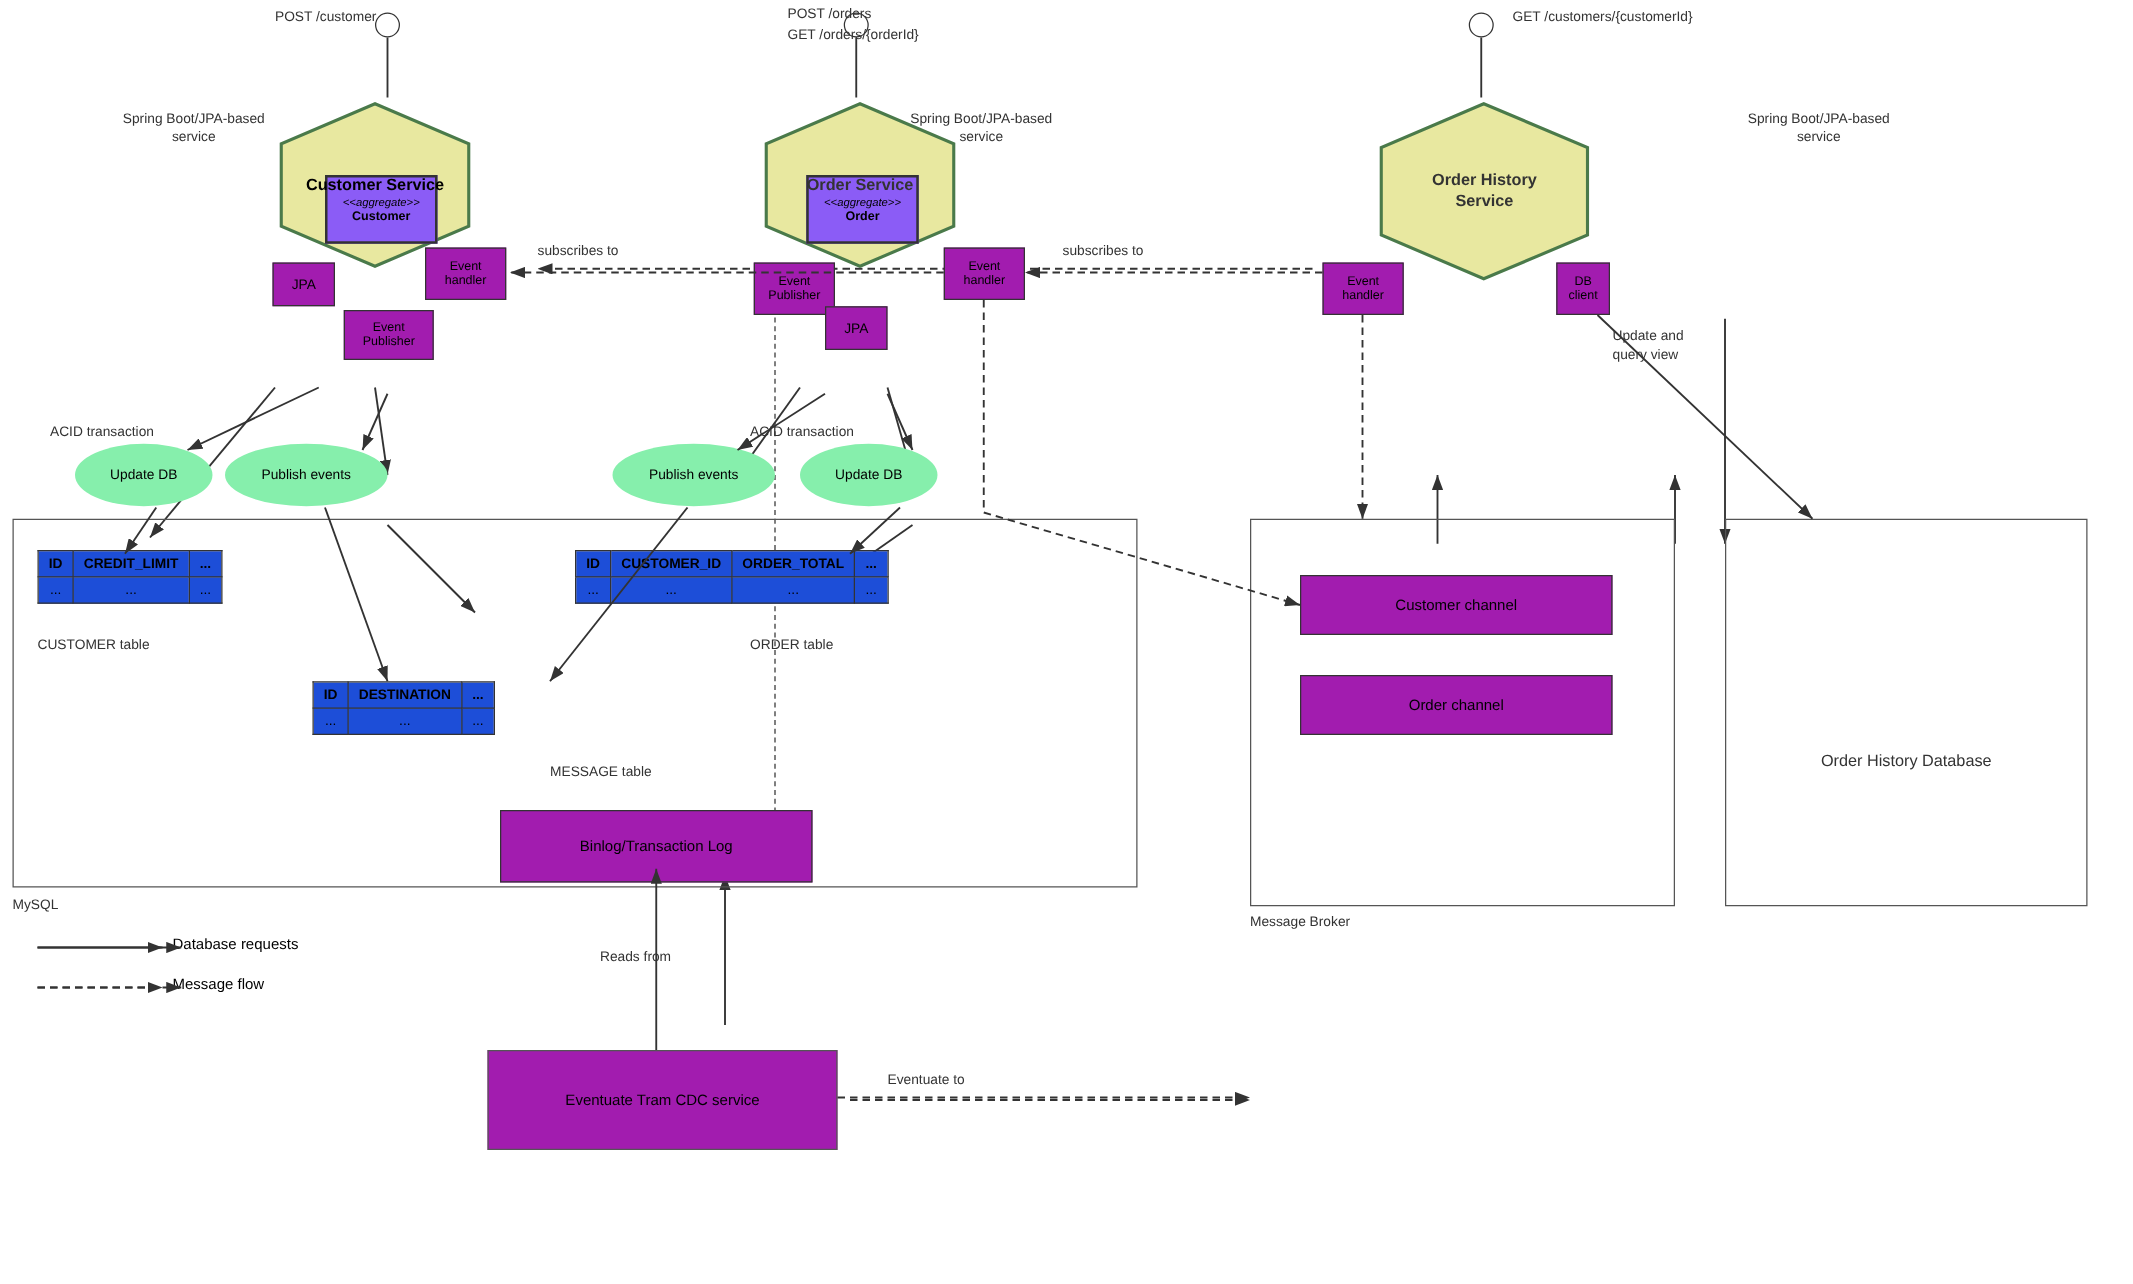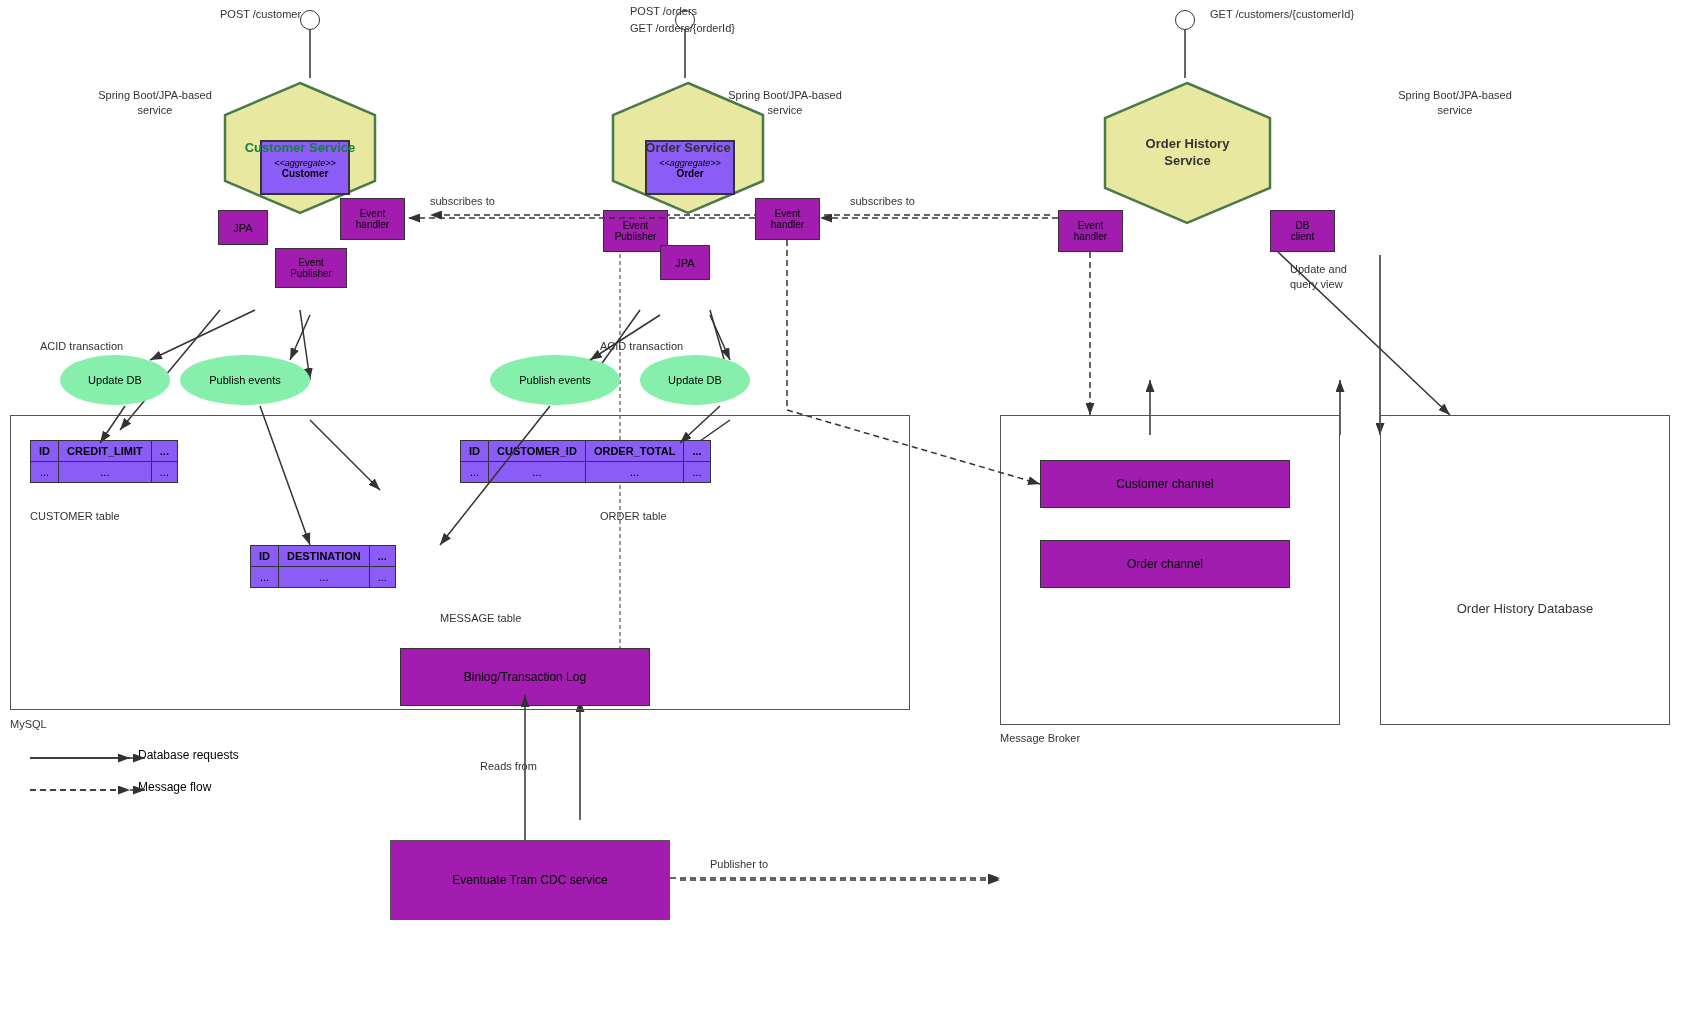--- a/index.html
+++ b/index.html
@@ -53,21 +53,21 @@
     }
     
     .db-table {
       position: absolute;
       border-collapse: collapse;
     }
     .db-table td, .db-table th {
       border: 1px solid #333;
       padding: 4px 8px;
       text-align: center;
-      background: #8b5cf6;
+      background: #1d4ed8;
       font-size: 11px;
     }
     
     .ellipse {
       position: absolute;
       border-radius: 50%;
       background: #86efac;
       display: flex;
       align-items: center;
       justify-content: center;
@@ -177,21 +177,21 @@
 <div class="label" style="left:1210px;top:8px;">GET /customers/{customerId}</div>
 
 <div class="label" style="left:90px;top:88px;text-align:center;width:130px;line-height:1.4;">Spring Boot/JPA-based<br>service</div>
 <div class="label" style="left:720px;top:88px;text-align:center;width:130px;line-height:1.4;">Spring Boot/JPA-based<br>service</div>
 <div class="label" style="left:1390px;top:88px;text-align:center;width:130px;line-height:1.4;">Spring Boot/JPA-based<br>service</div>
 
 <div class="hexagon" style="left:220px;top:78px;width:160px;height:140px;">
   <svg viewBox="0 0 160 140" width="160" height="140">
     <polygon points="80,5 155,37 155,103 80,135 5,103 5,37" fill="#e8e8a0" stroke="#4a7a4a" stroke-width="2.5"></polygon>
   </svg>
-  <span class="hex-label" style="color:#15803d;font-size:13px;font-weight:bold;">Customer Service</span>
+  <span class="hex-label" style="color:#000000;font-size:13px;font-weight:bold;">Customer Service</span>
 </div>
 
 <div class="box box-blue" style="left:260px;top:140px;width:90px;height:55px;font-size:10px;">
   <div><span style="font-style:italic;font-size:9px;">&lt;&lt;aggregate&gt;&gt;</span><br><strong>Customer</strong></div>
 </div>
 
 <div class="box" style="left:218px;top:210px;width:50px;height:35px;font-size:11px;">
   <span>JPA</span>
 </div>
 
@@ -230,21 +230,21 @@
   <svg viewBox="0 0 175 150" width="175" height="150">
     <polygon points="87,5 170,40 170,110 87,145 5,110 5,40" fill="#e8e8a0" stroke="#4a7a4a" stroke-width="2.5"></polygon>
   </svg>
   <span class="hex-label" style="color:#333;font-size:13px;font-weight:bold;line-height:1.3;">Order History<br>Service</span>
 </div>
 
 <div class="box" style="left:1058px;top:210px;width:65px;height:42px;font-size:10px;">
   <span>Event<br>handler</span>
 </div>
 
-<div class="box" style="left:1245px;top:210px;width:65px;height:42px;font-size:10px;margin-left:25px;">
+<div class="box" style="left:1245px;top:210px;width:43px;height:42px;font-size:10px;">
   <span>DB<br>client</span>
 </div>
 
 <div class="label" style="left:430px;top:195px;">subscribes to</div>
 
 <div class="label" style="left:850px;top:195px;">subscribes to</div>
 
 <div class="label" style="left:1290px;top:262px;text-align:left;line-height:1.4;">Update and<br>query view</div>
 
 <div class="ellipse" style="left:60px;top:355px;width:110px;height:50px;font-size:11px;">
@@ -341,21 +341,21 @@
 <div class="label" style="left:1390px;top:600px;text-align:center;width:270px;line-height:1.4;font-size:13px;">
   <span>Order History Database</span>
 </div>
 
 <div class="box" style="left:390px;top:840px;width:280px;height:80px;font-size:12px;border:1.5px solid #555;">
   <span>Eventuate Tram CDC service</span>
 </div>
 
 <div class="label" style="left:480px;top:760px;">Reads from</div>
 
-<div class="label" style="left:710px;top:858px;">Publisher to</div>
+<div class="label" style="left:710px;top:858px;">Eventuate to</div>
 
 <div class="legend-item" style="left:30px;top:748px;">
   <span style="width:100px;"></span>
   <span>Database requests</span>
 </div>
 <div class="legend-item" style="left:30px;top:780px;">
   <span style="width:100px;"></span>
   <span>Message flow</span>
 </div>
 

